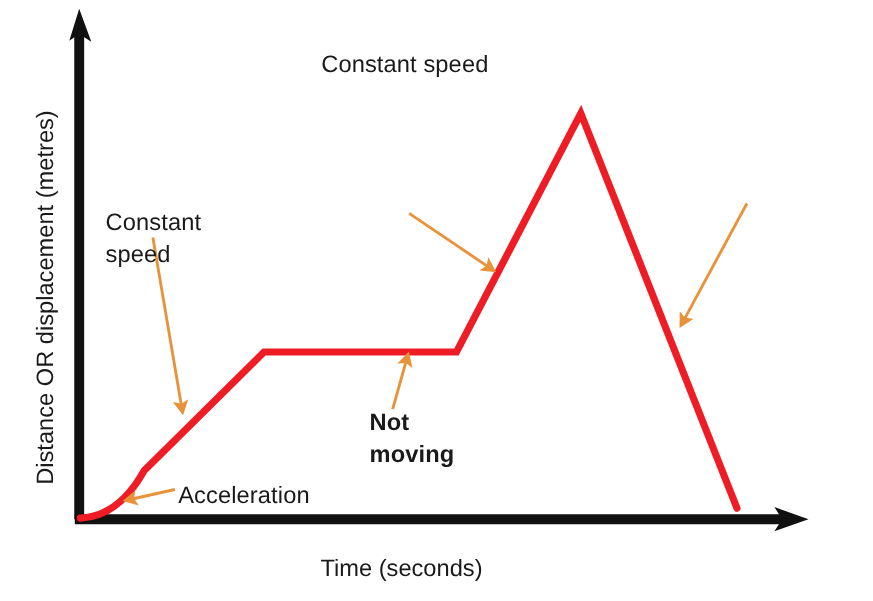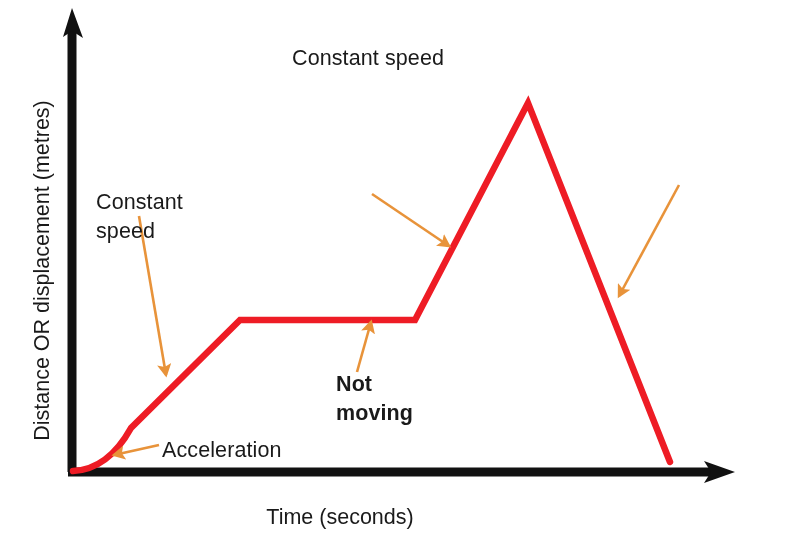--- a/index.html
+++ b/index.html
@@ -47,20 +47,21 @@
   }
   #x-axis-label {
     position: absolute;
     left: 0;
     top: 505px;
     width: 680px;
     text-align: center;
     color: #1a1a1a;
     font-size: 21.5px;
     font-family: "Liberation Sans", sans-serif;
+    padding-left: 25px;
   }
   #anno-constant-speed-left { left: 96px;  top: 156px; margin-top: 32px; }
   #anno-constant-speed-mid  { left: 292px; top: 44px;  }
   #anno-steeper-line        { left: 278px; top: 98px;  }
   #anno-constant-opposite   { left: 604px; top: 22px;  }
   #anno-acceleration        { left: 162px; top: 436px; }
   #anno-not-moving          { left: 336px; top: 370px; font-weight: bold; }
 </style>
 </head>
 <body>

